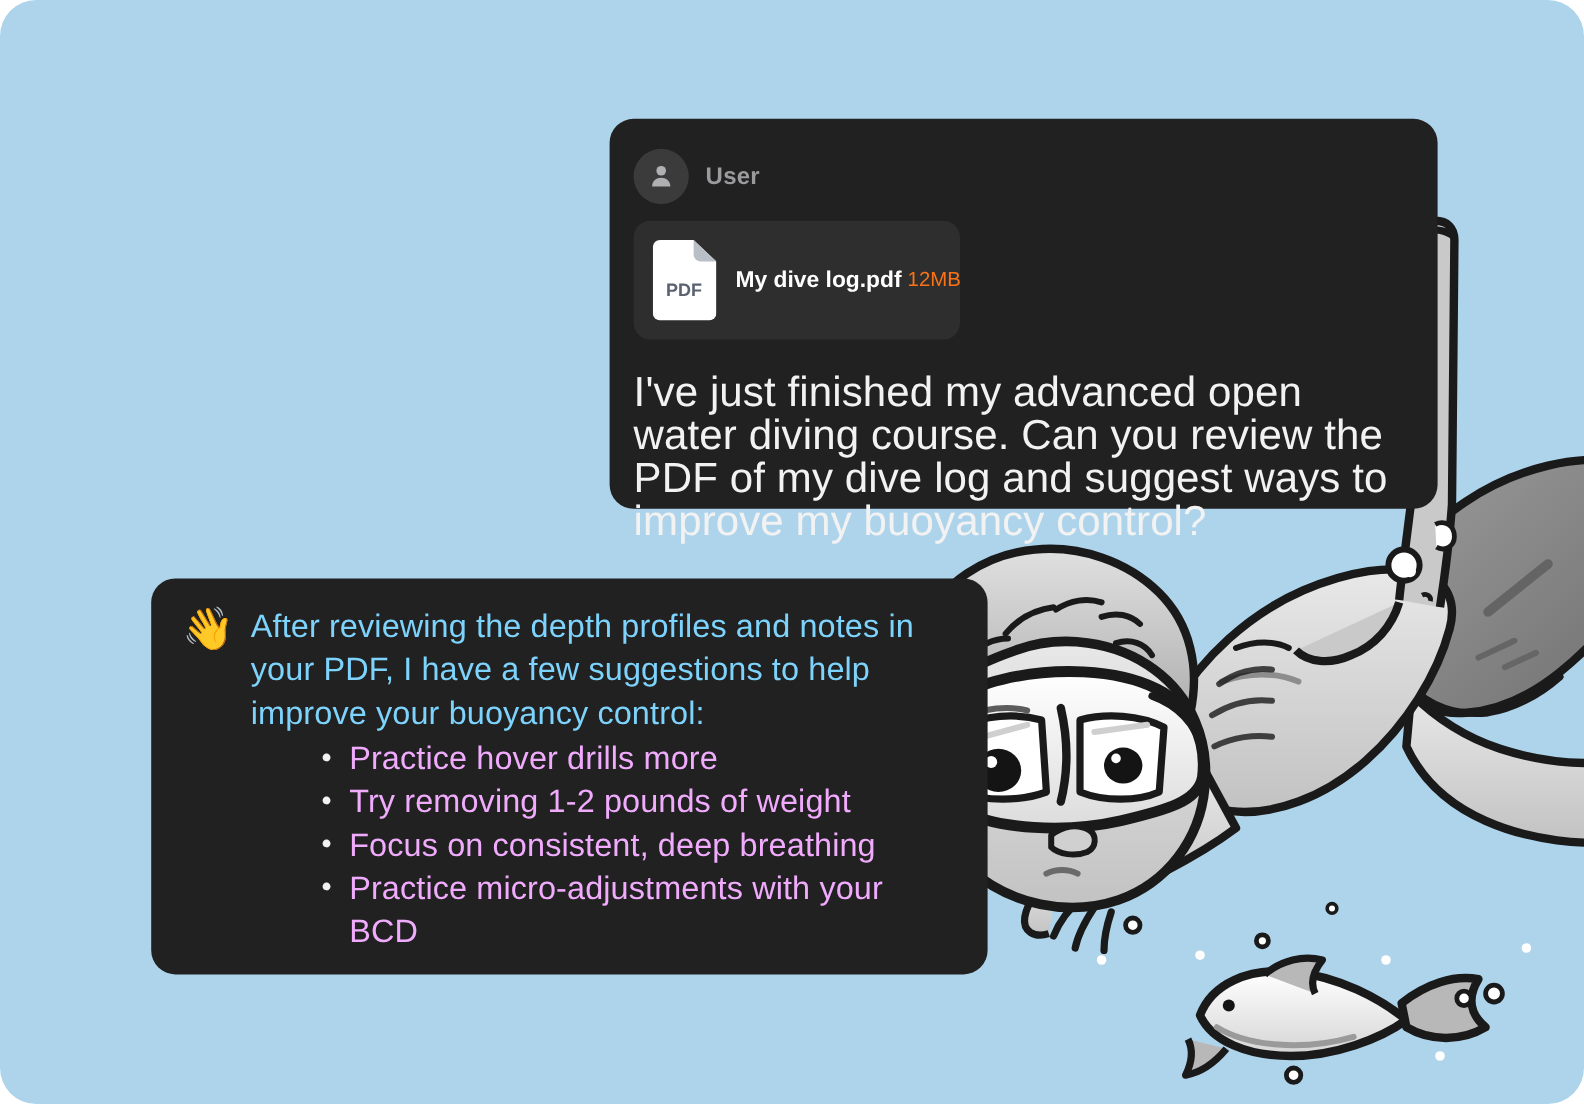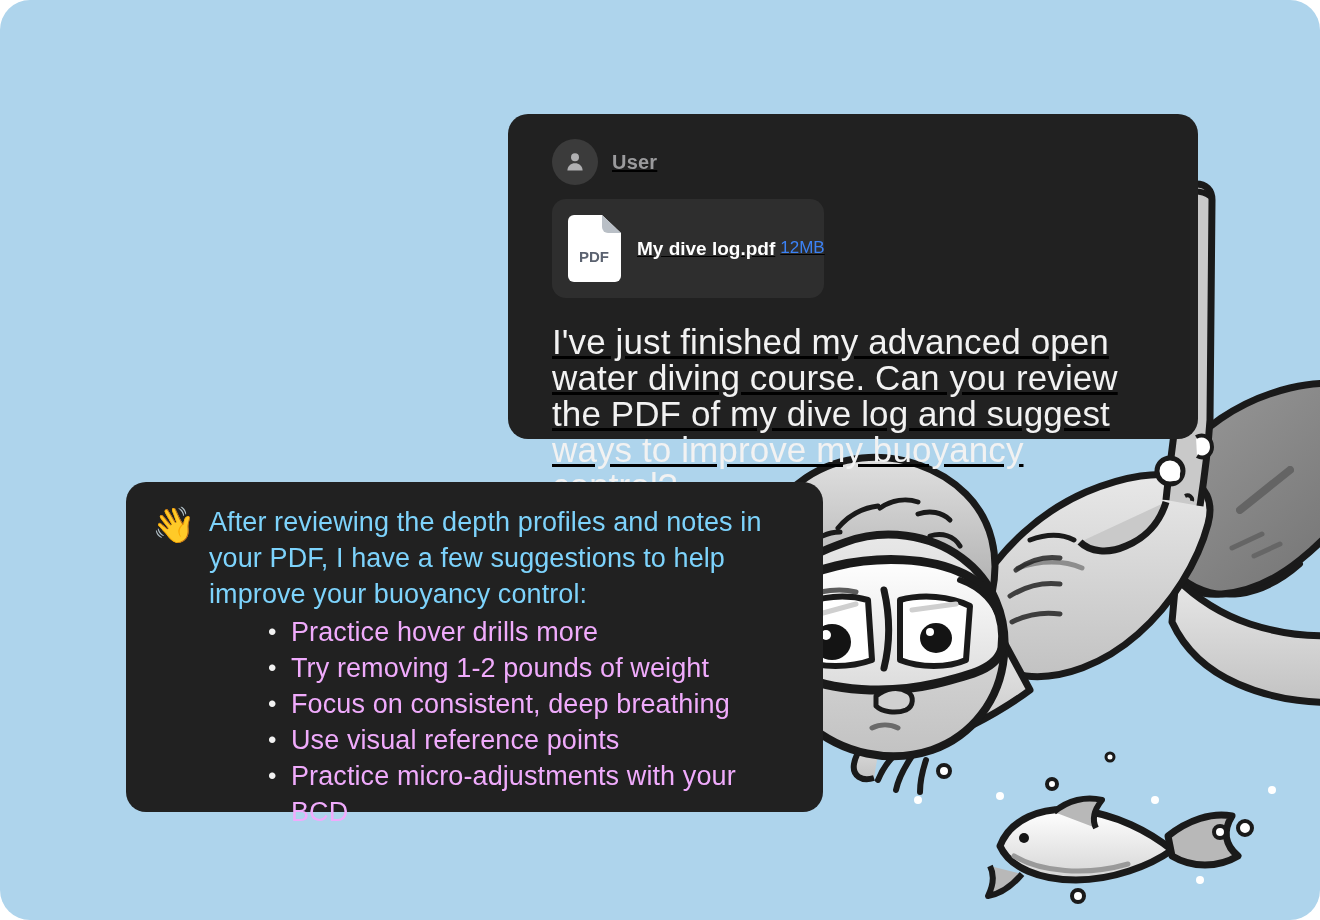--- a/index.html
+++ b/index.html
@@ -27,25 +27,24 @@
   
   .bubble {
     position: absolute;
     background: #212121;
     border-radius: 20px;
     box-sizing: border-box;
   }
 
   .bubble-user {
     left: 508px;
-    top: 114px;
+    top: 99px;
     width: 690px;
     height: 325px;
-    padding: 24px 44px;
-    text-decoration: underline;
+    padding: 24px 20px;
   }
 
   .bubble-assistant {
     left: 126px;
     top: 482px;
     width: 697px;
     height: 330px;
     padding: 22px 26px 24px 26px;
   }
 
@@ -100,21 +99,21 @@
     gap: 5px;
     min-width: 0;
   }
   .attachment-name {
     color: #ffffff;
     font-size: 19px;
     font-weight: bold;
     white-space: nowrap;
   }
   .attachment-size {
-    color: #3b82f6;
+    color: #f97316;
     font-size: 17px;
   }
 
   
   .user-text {
     margin-top: 26px;
     color: #f2f2f2;
     font-size: 35px;
     line-height: 36px;
     letter-spacing: 0.1px;
@@ -343,18 +342,17 @@
 
   <div class="bubble bubble-assistant">
     <div class="assistant-intro">
       <div class="wave-emoji">👋</div>
       <div class="assistant-paragraph">After reviewing the depth profiles and notes in your PDF, I have a few suggestions to help improve your buoyancy control:</div>
     </div>
     <ul class="assistant-list">
       <li>Practice hover drills more</li>
       <li>Try removing 1-2 pounds of weight</li>
       <li>Focus on consistent, deep breathing</li>
-      <li>Use visual reference points</li>
       <li>Practice micro-adjustments with your BCD</li>
     </ul>
   </div>
 
 </div>
 
 </body></html>

